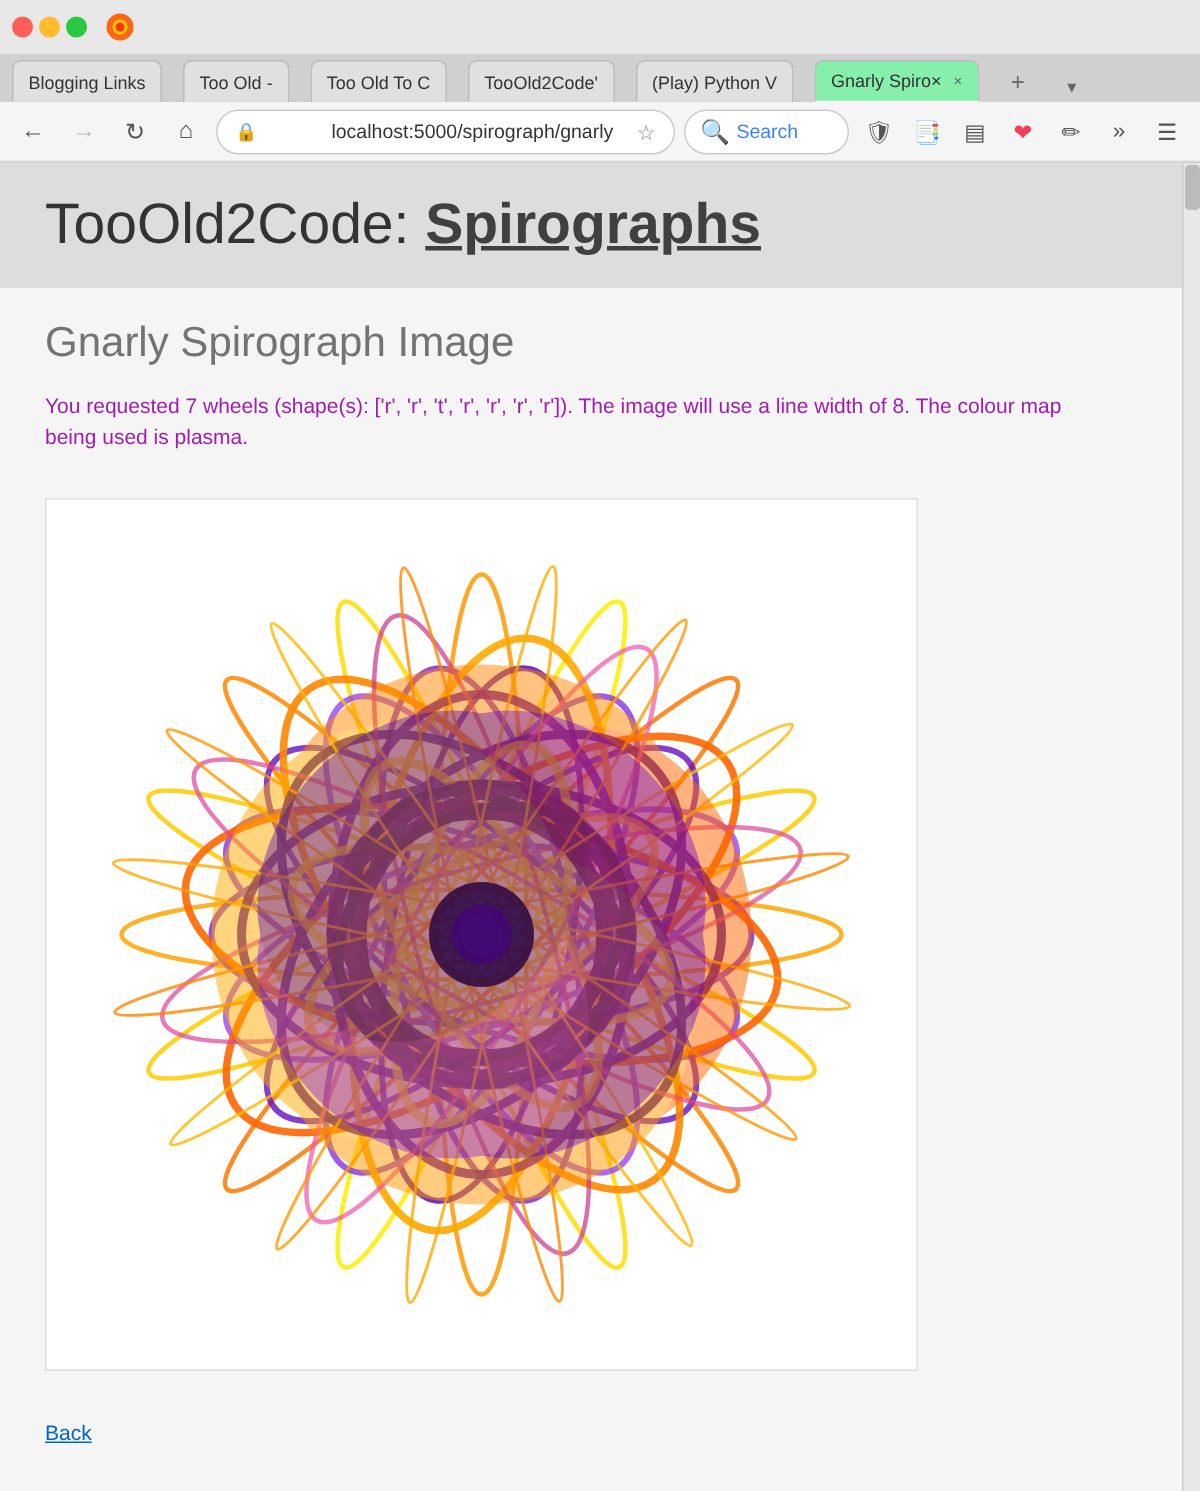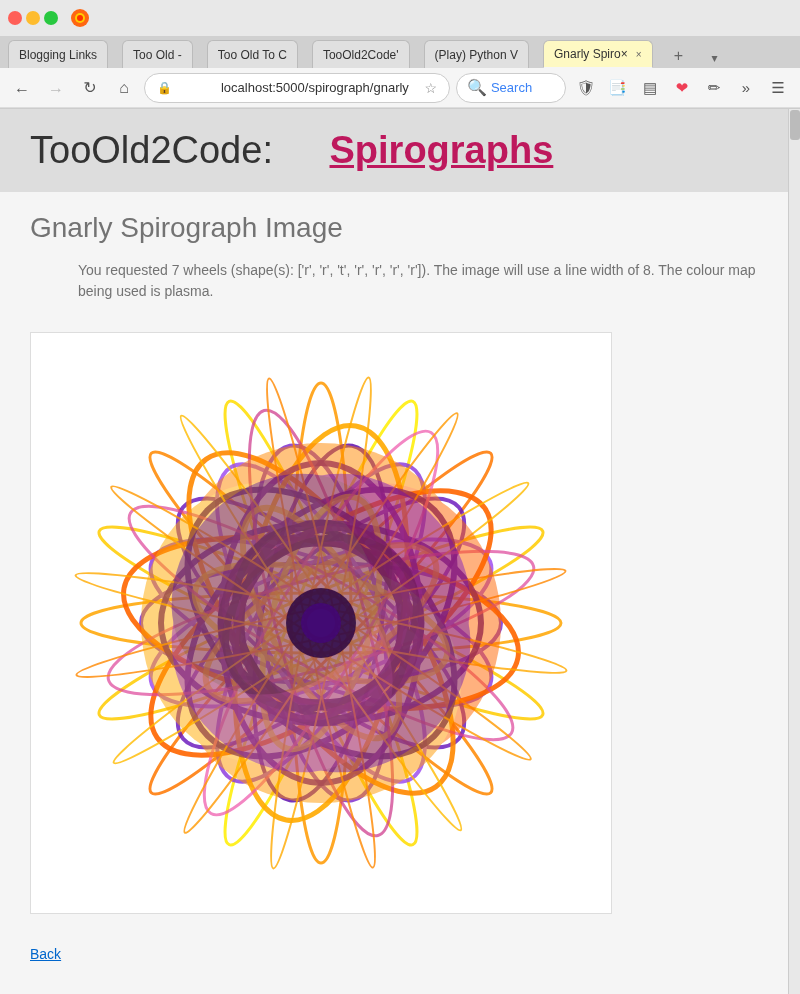--- a/index.html
+++ b/index.html
@@ -9,21 +9,21 @@
     .browser-chrome { background: #e8e8e8; border-bottom: 1px solid #ccc; }
     .title-bar { display: flex; align-items: center; padding: 4px 8px; height: 36px; background: #e8e8e8; gap: 4px; }
     .window-controls { display: flex; gap: 4px; margin-right: 8px; }
     .win-btn { width: 14px; height: 14px; border-radius: 50%; border: none; cursor: pointer; }
     .win-btn.close { background: #ff5f57; }
     .win-btn.minimize { background: #febc2e; }
     .win-btn.maximize { background: #28c840; }
 
     .tabs-bar { display: flex; align-items: flex-end; padding: 0 8px; gap: 14px; background: #d0d0d0; height: 32px; }
     .tab { display: flex; align-items: center; padding: 4px 10px; background: #e0e0e0; border: 1px solid #bbb; border-bottom: none; border-radius: 6px 6px 0 0; font-size: 12px; color: #333; max-width: 130px; height: 28px; gap: 4px; cursor: pointer; white-space: nowrap; overflow: hidden; text-overflow: ellipsis; }
-    .tab.active { background: #fef9c3; border-bottom: 1px solid #f5f5f5; z-index: 1; }
+    .tab.active { background: #86efac; border-bottom: 1px solid #f5f5f5; z-index: 1; }
     .tab-close { font-size: 10px; color: #666; margin-left: 4px; }
     .tab-new { width: 24px; height: 24px; display: flex; align-items: center; justify-content: center; font-size: 16px; cursor: pointer; color: #666; }
     .tab-dropdown { width: 20px; height: 20px; display: flex; align-items: center; justify-content: center; font-size: 12px; cursor: pointer; color: #666; }
 
     .nav-bar { display: flex; align-items: center; padding: 4px 8px; gap: 6px; background: #f5f5f5; height: 40px; border-bottom: 1px solid #ddd; }
     .nav-btn { width: 28px; height: 28px; background: none; border: none; cursor: pointer; display: flex; align-items: center; justify-content: center; color: #555; font-size: 16px; border-radius: 4px; }
     .nav-btn.disabled { color: #bbb; cursor: default; }
     .address-bar { flex: 1; display: flex; align-items: center; background: white; border: 1px solid #ccc; border-radius: 20px; padding: 4px 12px; gap: 6px; height: 30px; }
     .address-text { font-size: 13px; color: #333; flex: 1; padding-left: 43px; }
     .address-icon { font-size: 12px; color: #888; }
@@ -35,21 +35,21 @@
 
     
     .page-content { background: #f5f5f5; min-height: 900px; }
     .page-header { background: #ddd; padding: 20px 30px; margin-bottom: 0; }
     .page-title { font-size: 38px; color: #333; font-weight: normal; }
     .page-title a { color: #6633aa; text-decoration: underline; font-weight: bold; }
 
     .page-body { padding: 20px 30px; }
     .section-title { font-size: 28px; color: #737373; font-weight: normal; margin-bottom: 16px; }
 
-    .info-text { font-size: 14px; color: #737373; line-height: 1.5; margin-bottom: 10px; max-width: 700px; margin-left: 48px; }
+    .info-text { font-size: 14px; color: #a21caf; line-height: 1.5; margin-bottom: 10px; max-width: 700px; }
 
     .image-container { background: white; border: 1px solid #ddd; margin: 20px 0; display: inline-block; padding: 10px; }
 
     .spirograph-svg { display: block; }
 
     .back-link { display: inline-block; color: #0066cc; text-decoration: underline; font-size: 14px; cursor: pointer; margin-top: 8px; }
   </style>
 </head>
 <body>
 
@@ -127,21 +127,21 @@
 <div style="position:relative;">
   <div style="position:absolute;right:0;top:0;width:12px;height:100%;background:#e8e8e8;border-left:1px solid #ccc;">
     <div style="position:absolute;top:0;width:10px;height:30px;background:#bbb;border-radius:3px;margin:1px;"></div>
   </div>
 
   <div class="page-content" style="margin-right:12px;">
 
     <div class="page-header">
       <h1 class="page-title">
         <span>TooOld2Code:</span>
-        <a href="#" style="color: #be185d; margin-left: 46px;">Spirographs</a>
+        <a href="#" style="color: #404040;">Spirographs</a>
       </h1>
     </div>
 
     <div class="page-body">
       <h2 class="section-title">Gnarly Spirograph Image</h2>
 
       <p class="info-text">You requested 7 wheels (shape(s): ['r', 'r', 't', 'r', 'r', 'r', 'r']).  The image will use a line width of 8.  The colour map being used is plasma.</p>
 
       
       <div class="image-container">

